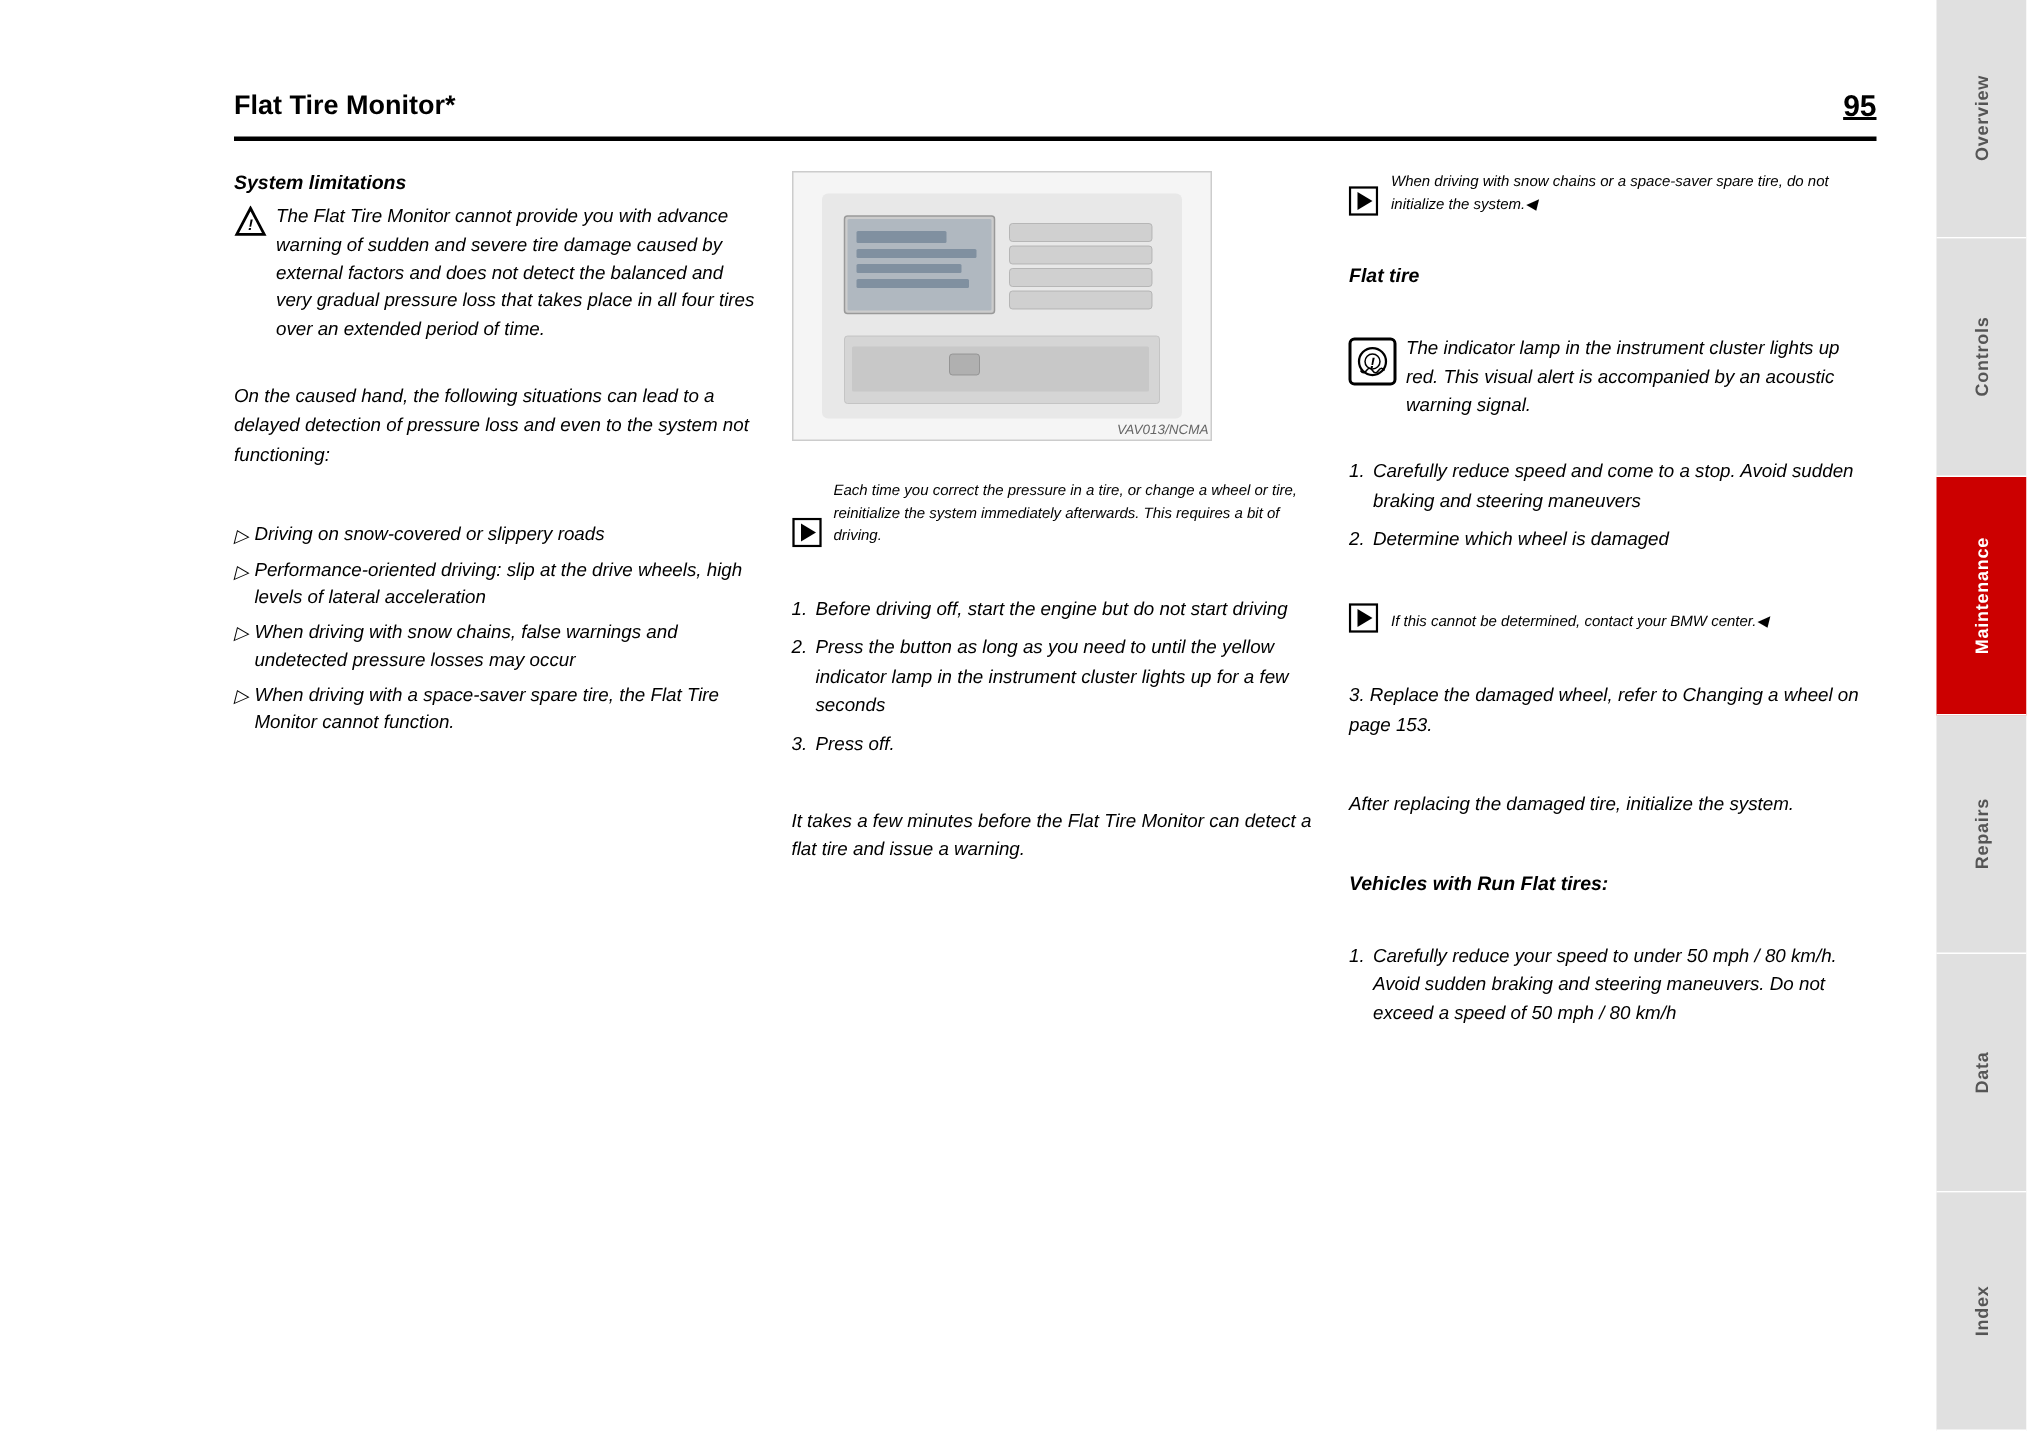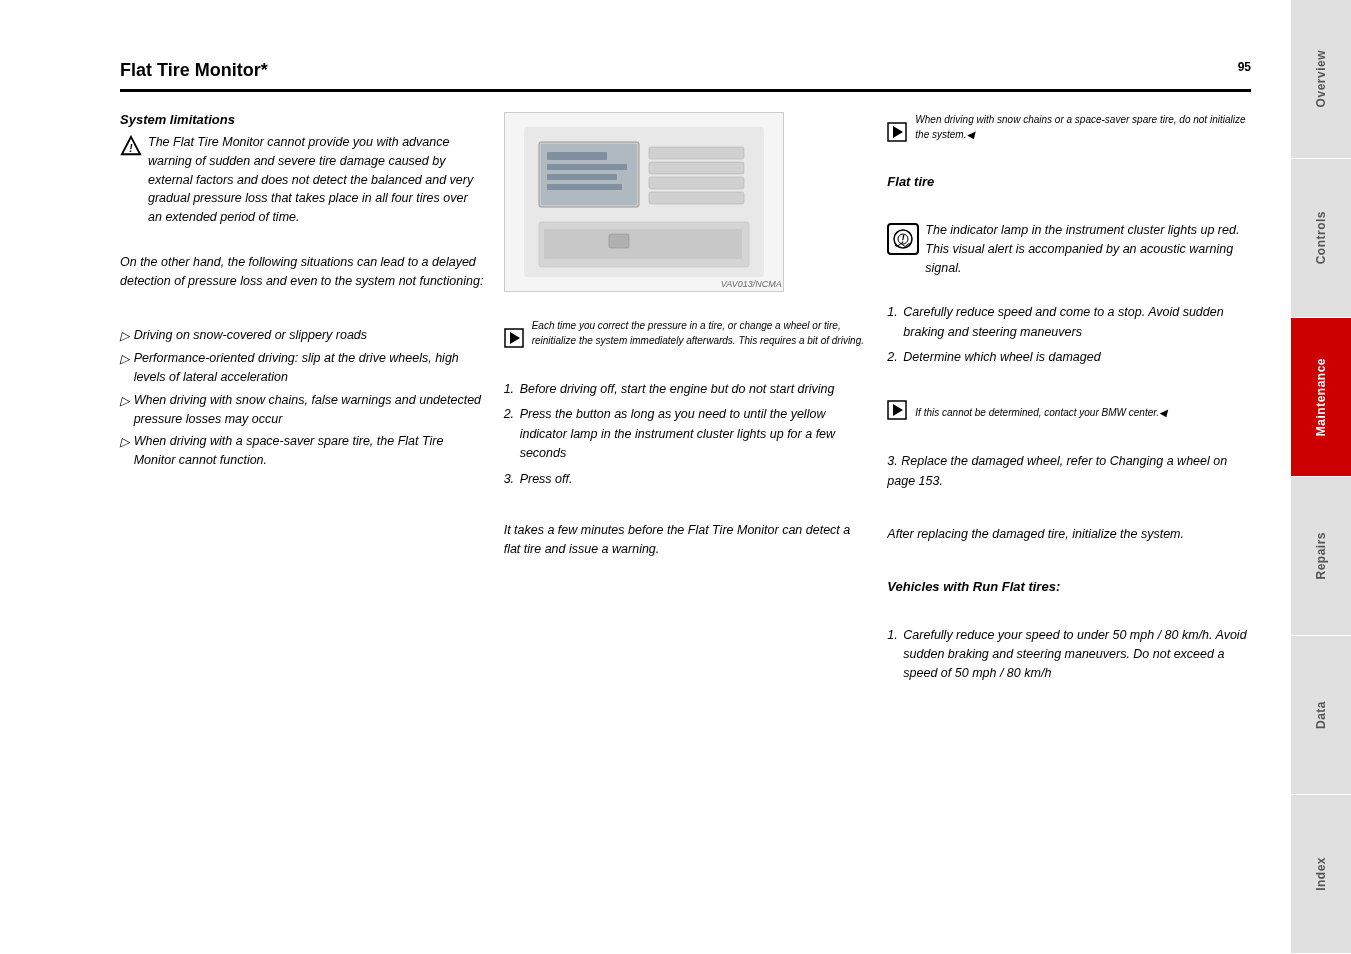--- a/index.html
+++ b/index.html
@@ -15,36 +15,38 @@
     .page-container {
       display: flex;
       width: 1351px;
       height: 954px;
       position: relative;
     }
     .main-content {
       flex: 1;
       padding: 60px 40px 40px 120px;
       position: relative;
+      margin-left: 36px;
     }
     .page-header {
       display: flex;
       justify-content: space-between;
       align-items: flex-start;
       margin-bottom: 20px;
       border-bottom: 3px solid #000;
       padding-bottom: 8px;
     }
     .page-title {
       font-size: 18px;
       font-weight: bold;
     }
     .page-number {
-      font-size: 12px;
+      font-size: 20px;
       font-weight: bold;
+      text-decoration: underline;
     }
     .content-layout {
       display: grid;
       grid-template-columns: 1fr 1fr 1fr;
       gap: 20px;
       margin-top: 10px;
     }
     .col1, .col2, .col3 {
       display: flex;
       flex-direction: column;
@@ -202,21 +204,21 @@
           <div class="section-title">System limitations</div>
           <div class="warning-block">
             <svg class="warning-icon" viewBox="0 0 24 24">
               <polygon points="12,2 22,21 2,21" fill="none" stroke="#000" stroke-width="2"></polygon>
               <text x="12" y="18" text-anchor="middle" font-size="11" font-weight="bold">!</text>
             </svg>
             <span>The Flat Tire Monitor cannot provide you with advance warning of sudden and severe tire damage caused by external factors and does not detect the balanced and very gradual pressure loss that takes place in all four tires over an extended period of time.</span>
           </div>
         </div>
 
-        <div class="text-block">On the other hand, the following situations can lead to a delayed detection of pressure loss and even to the system not functioning:</div>
+        <div class="text-block">On the caused hand, the following situations can lead to a delayed detection of pressure loss and even to the system not functioning:</div>
 
         <ul class="bullet-list">
           <li>
             <span class="bullet-arrow">▷</span>
             <span>Driving on snow-covered or slippery roads</span>
           </li>
           <li>
             <span class="bullet-arrow">▷</span>
             <span>Performance-oriented driving: slip at the drive wheels, high levels of lateral acceleration</span>
           </li>

